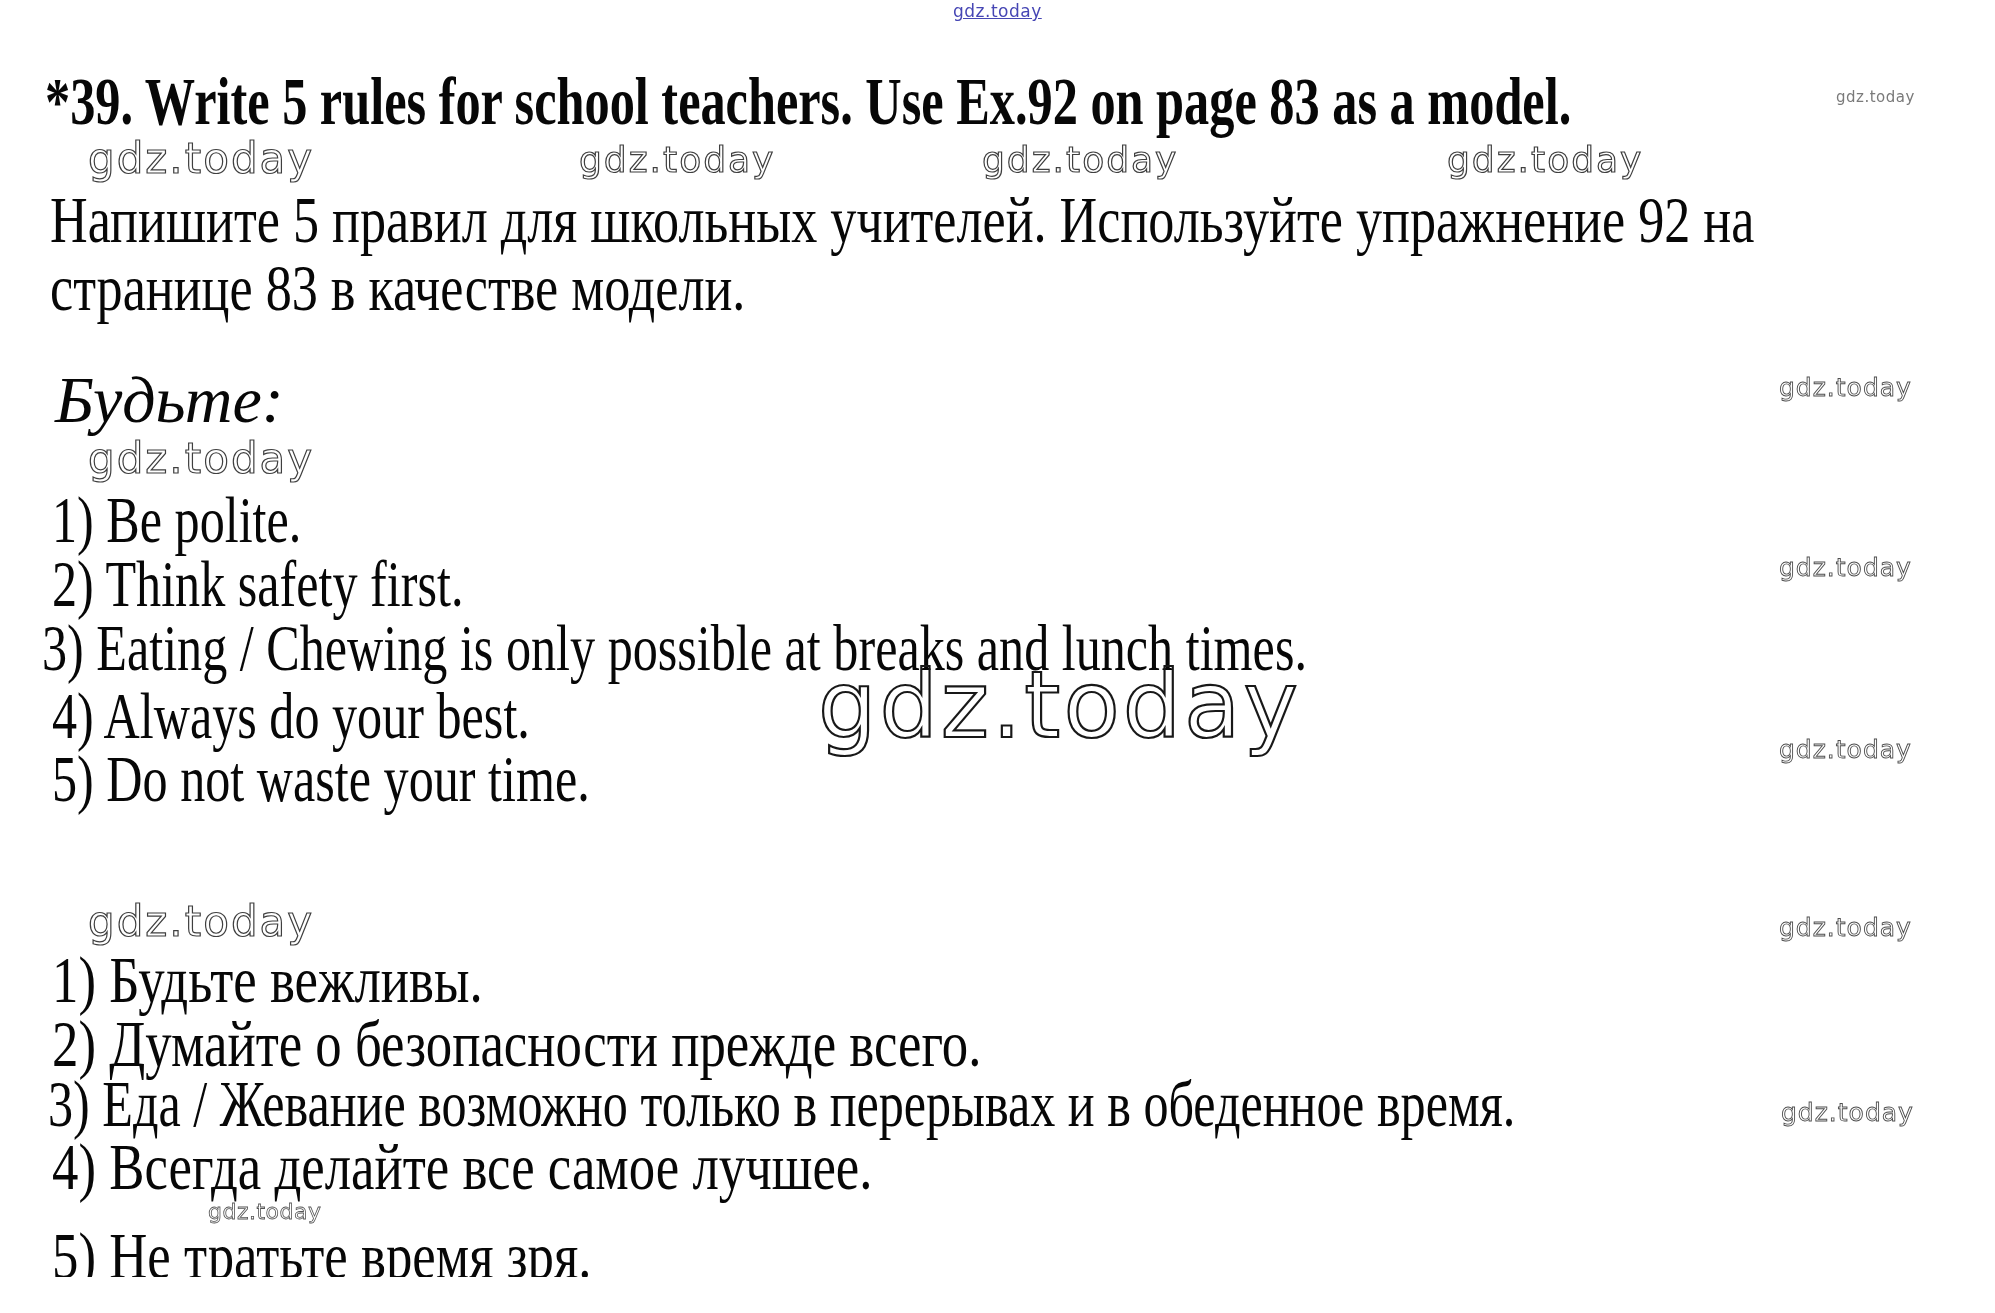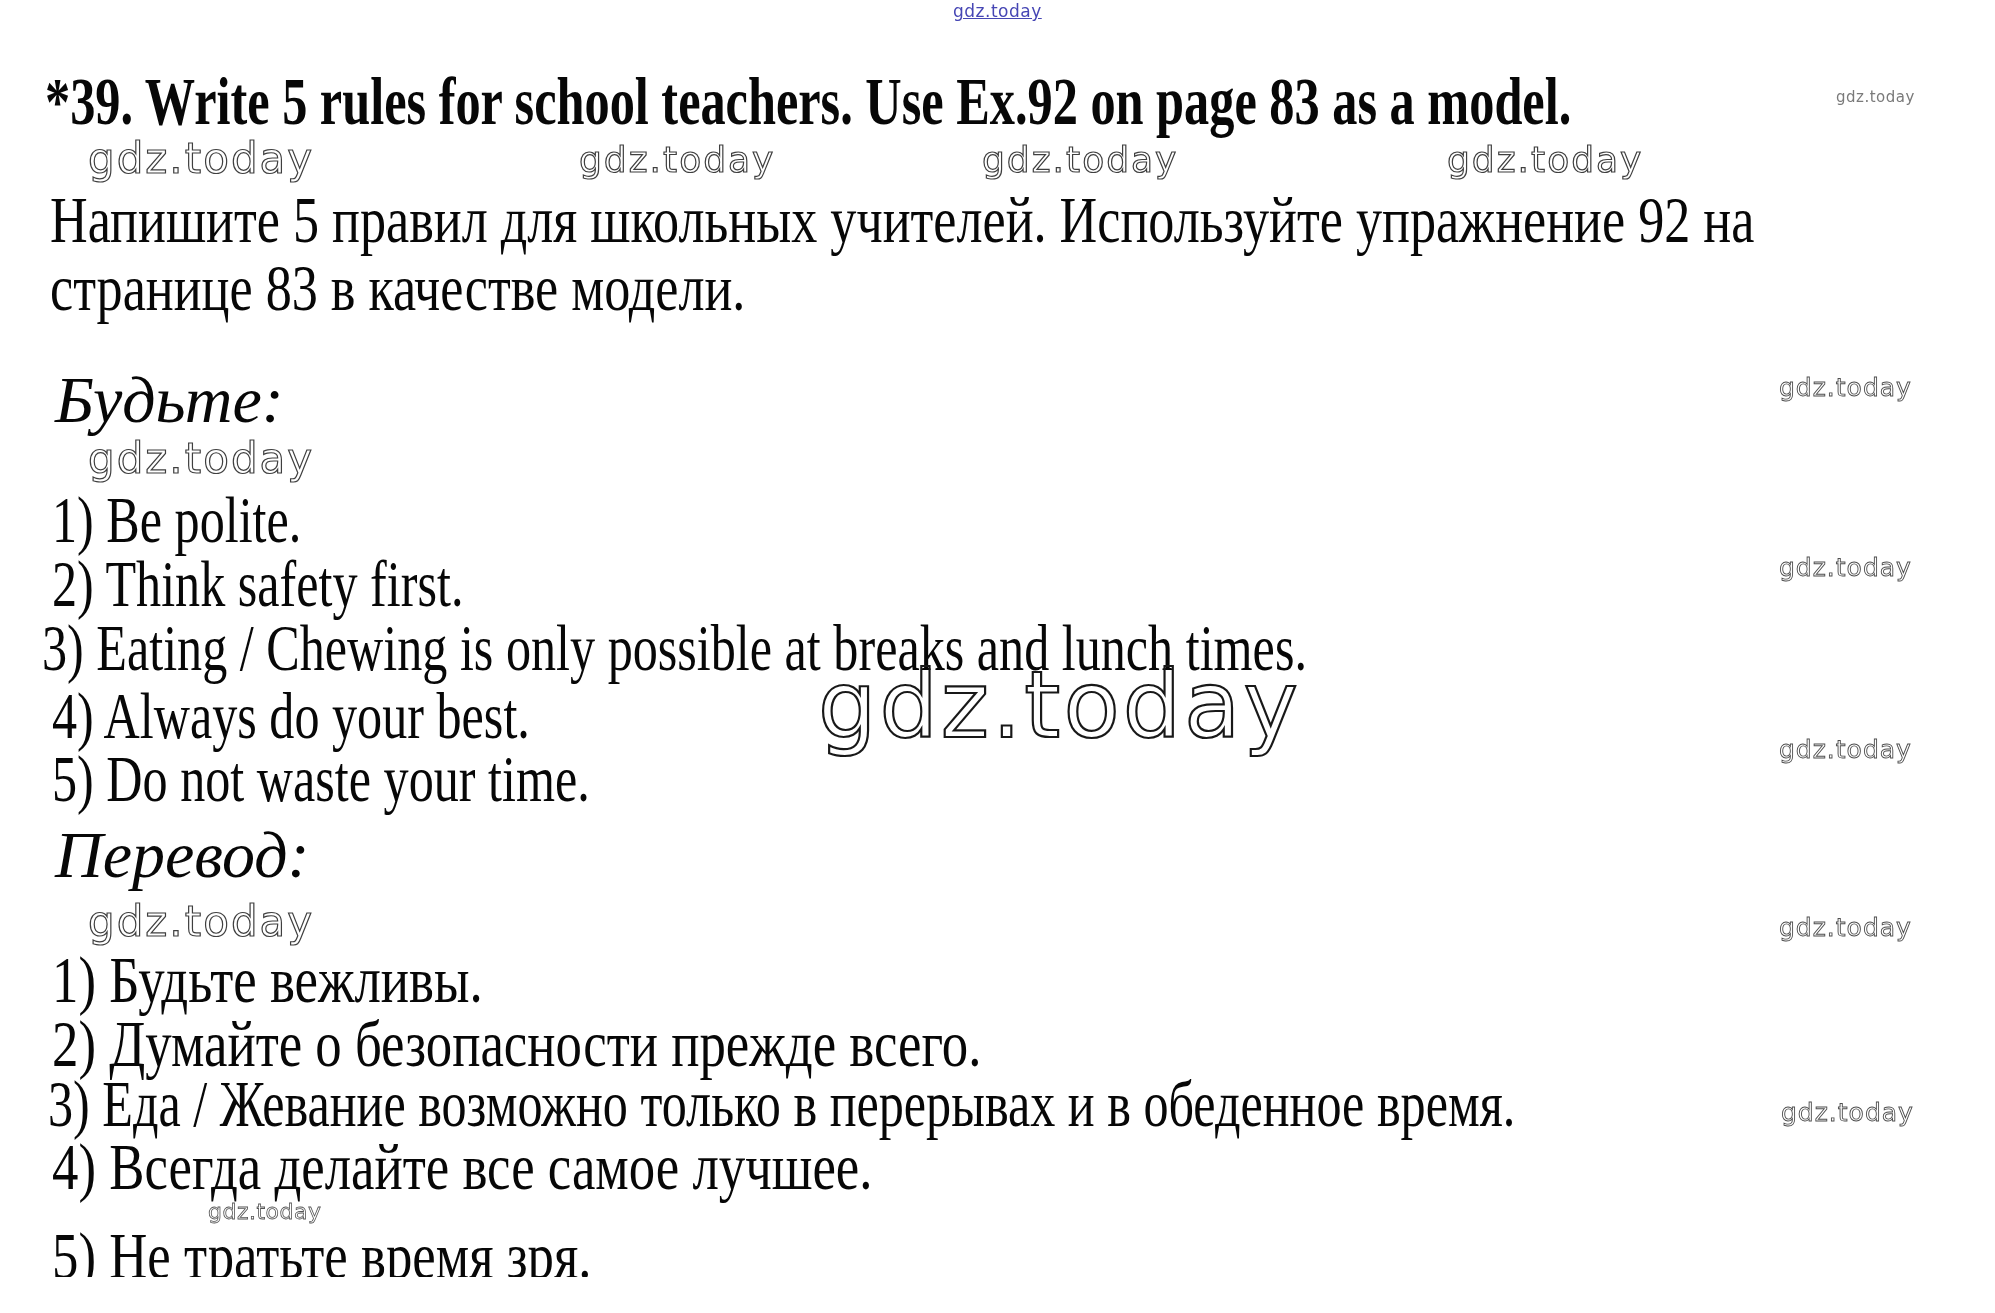--- a/index.html
+++ b/index.html
@@ -73,21 +73,20 @@
   <span class="abs wm wm-row-lg" style="left:88px; top:438px;">gdz.today</span>
 
   <div class="abs serif sz-body sq76" style="left:52px; top:487px;">1) Be polite.</div>
   <div class="abs serif sz-body sq76" style="left:52px; top:551px;">2) Think safety first.</div>
   <div class="abs serif sz-body sq76" style="left:42px; top:615px;">3) Eating / Chewing is only possible at breaks and lunch times.</div>
   <div class="abs serif sz-body sq76" style="left:52px; top:683px;">4) Always do your best.</div>
   <div class="abs serif sz-body sq76" style="left:52px; top:746px;">5) Do not waste your time.</div>
 
   <span class="abs wm wm-big" style="left:818px; top:660px;">gdz.today</span>
 
-  <div class="abs serif italic sz-body" style="left:55px; top:822px;">Перевод:</div>
 
   <span class="abs wm wm-row-lg" style="left:88px; top:901px;">gdz.today</span>
 
   <div class="abs serif sz-body sq80" style="left:52px; top:947px;">1) Будьте вежливы.</div>
   <div class="abs serif sz-body sq80" style="left:52px; top:1011px;">2) Думайте о безопасности прежде всего.</div>
   <div class="abs serif sz-body sq76" style="left:48px; top:1071px;">3) Еда / Жевание возможно только в перерывах и в обеденное время.</div>
   <div class="abs serif sz-body sq80" style="left:52px; top:1134px;">4) Всегда делайте все самое лучшее.</div>
   <div class="abs serif sz-body sq80" style="left:52px; top:1223px;">5) Не тратьте время зря.</div>
 
   <span class="abs wm wm-side" style="left:1781px; top:1100px;">gdz.today</span>

